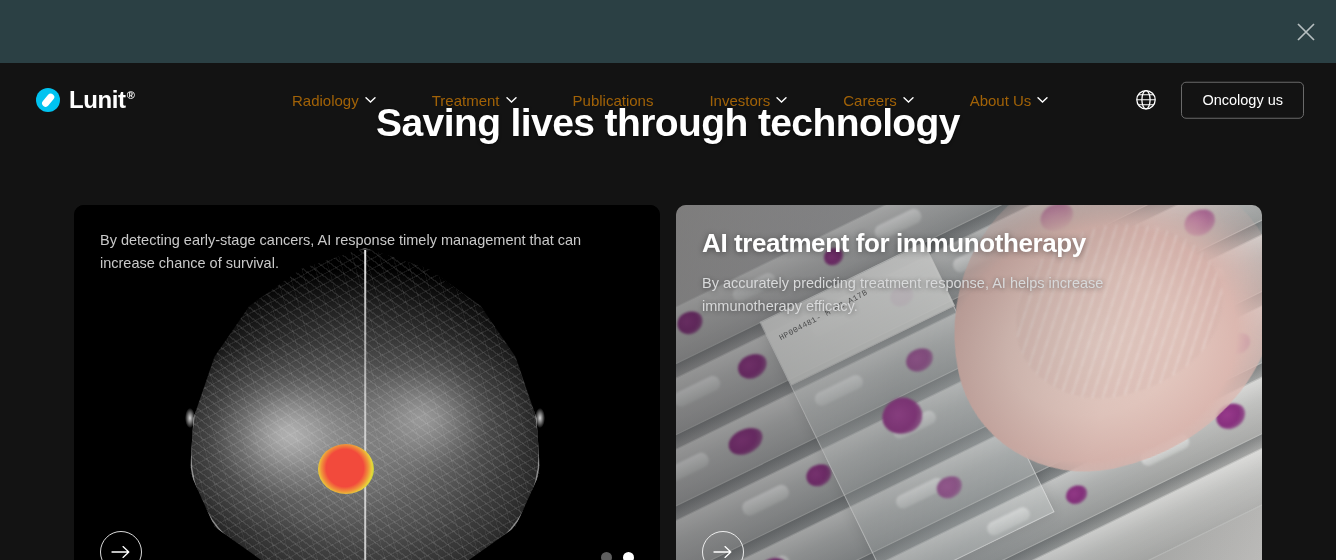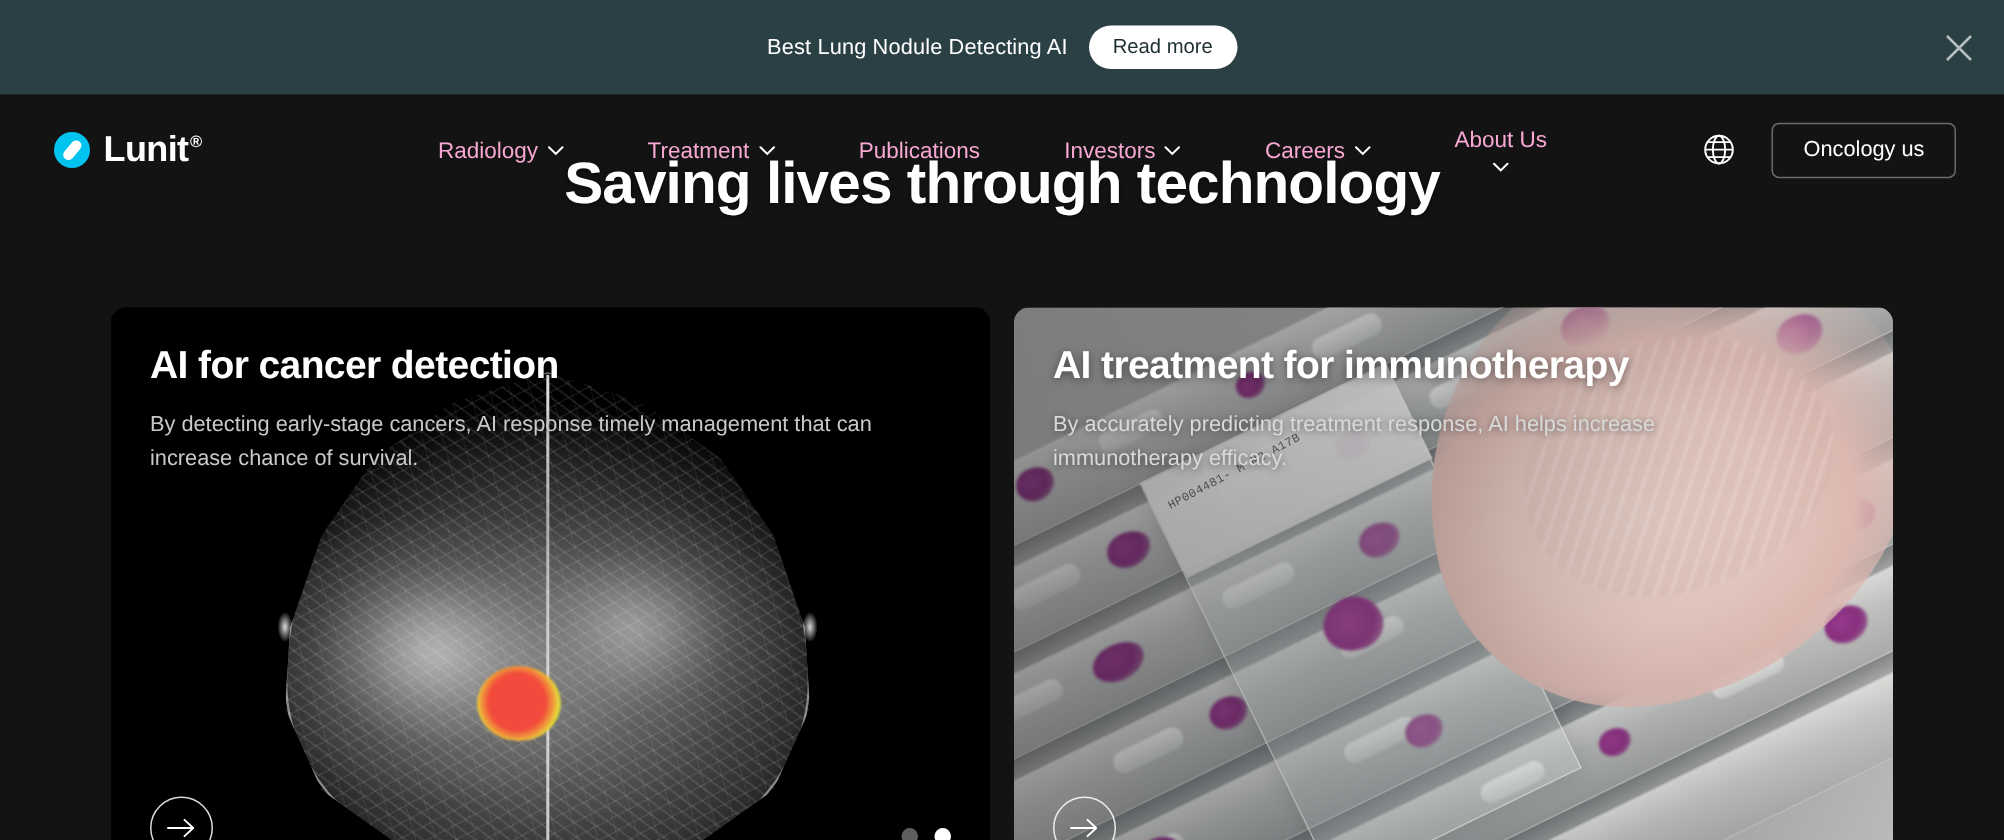--- a/index.html
+++ b/index.html
@@ -68,24 +68,24 @@
     color: #ffffff; font-size: 11px; vertical-align: super; font-weight: 700;
     margin-left: 1px;
   }
 
   .nav {
     position: absolute; left: 292px; top: 50%; transform: translateY(-50%);
     display: flex; align-items: center; gap: 0;
   }
   .nav-item {
     display: flex; align-items: center; gap: 6px;
-    color: #f9a8d4; font-size: 15px; font-weight: 400;
+    color: #a16207; font-size: 15px; font-weight: 400;
     padding: 6px 0; margin-right: 56px; cursor: pointer; white-space: nowrap;
   }
-  .nav-item:last-child { margin-right: 0; flex-direction: column; }
+  .nav-item:last-child { margin-right: 0; }
   .chev { display: block; }
 
   .header-right {
     position: absolute; right: 32px; top: 50%; transform: translateY(-50%);
     display: flex; align-items: center; gap: 22px;
   }
   .globe-btn {
     width: 26px; height: 26px; display: flex; align-items: center; justify-content: center;
     cursor: pointer;
   }
@@ -297,24 +297,20 @@
   .dot { width: 11px; height: 11px; border-radius: 50%; cursor: pointer; }
   .dot.inactive { background: #5e5e5e; }
   .dot.active { background: #ffffff; }
 </style>
 </head>
 <body>
 
 <div class="page">
 
   <div class="promo-banner">
-    <div class="promo-inner">
-      <span class="promo-text">Best Lung Nodule Detecting AI</span>
-      <button class="promo-btn">Read more</button>
-    </div>
     <div class="promo-close">
       <svg width="22" height="22" viewBox="0 0 22 22" aria-hidden="true">
         <path d="M3 3 L19 19 M19 3 L3 19" stroke="#b6bfc0" stroke-width="1.7" fill="none"></path>
       </svg>
     </div>
   </div>
 
   <div class="header">
 
     <div class="logo">
@@ -383,21 +379,20 @@
           <div class="breast-glow"></div>
           <div class="breast-glow2"></div>
           <div class="edge-hl"></div>
           <div class="midline"></div>
           <div class="nipple-l"></div>
           <div class="nipple-r"></div>
           <div class="lesion"></div>
         </div>
       </div>
       <div class="card-body">
-        <div class="card-title">AI for cancer detection</div>
         <div class="card-desc">By detecting early-stage cancers, AI response timely management that can increase chance of survival.</div>
       </div>
       <button class="arrow-btn">
         <svg width="20" height="14" viewBox="0 0 20 14" aria-hidden="true">
           <path d="M1 7 H17.5 M12 1.6 L17.8 7 L12 12.4" stroke="#ffffff" stroke-width="1.3" fill="none" stroke-linecap="round" stroke-linejoin="round"></path>
         </svg>
       </button>
       <div class="dots">
         <span class="dot inactive"></span>
         <span class="dot active"></span>

